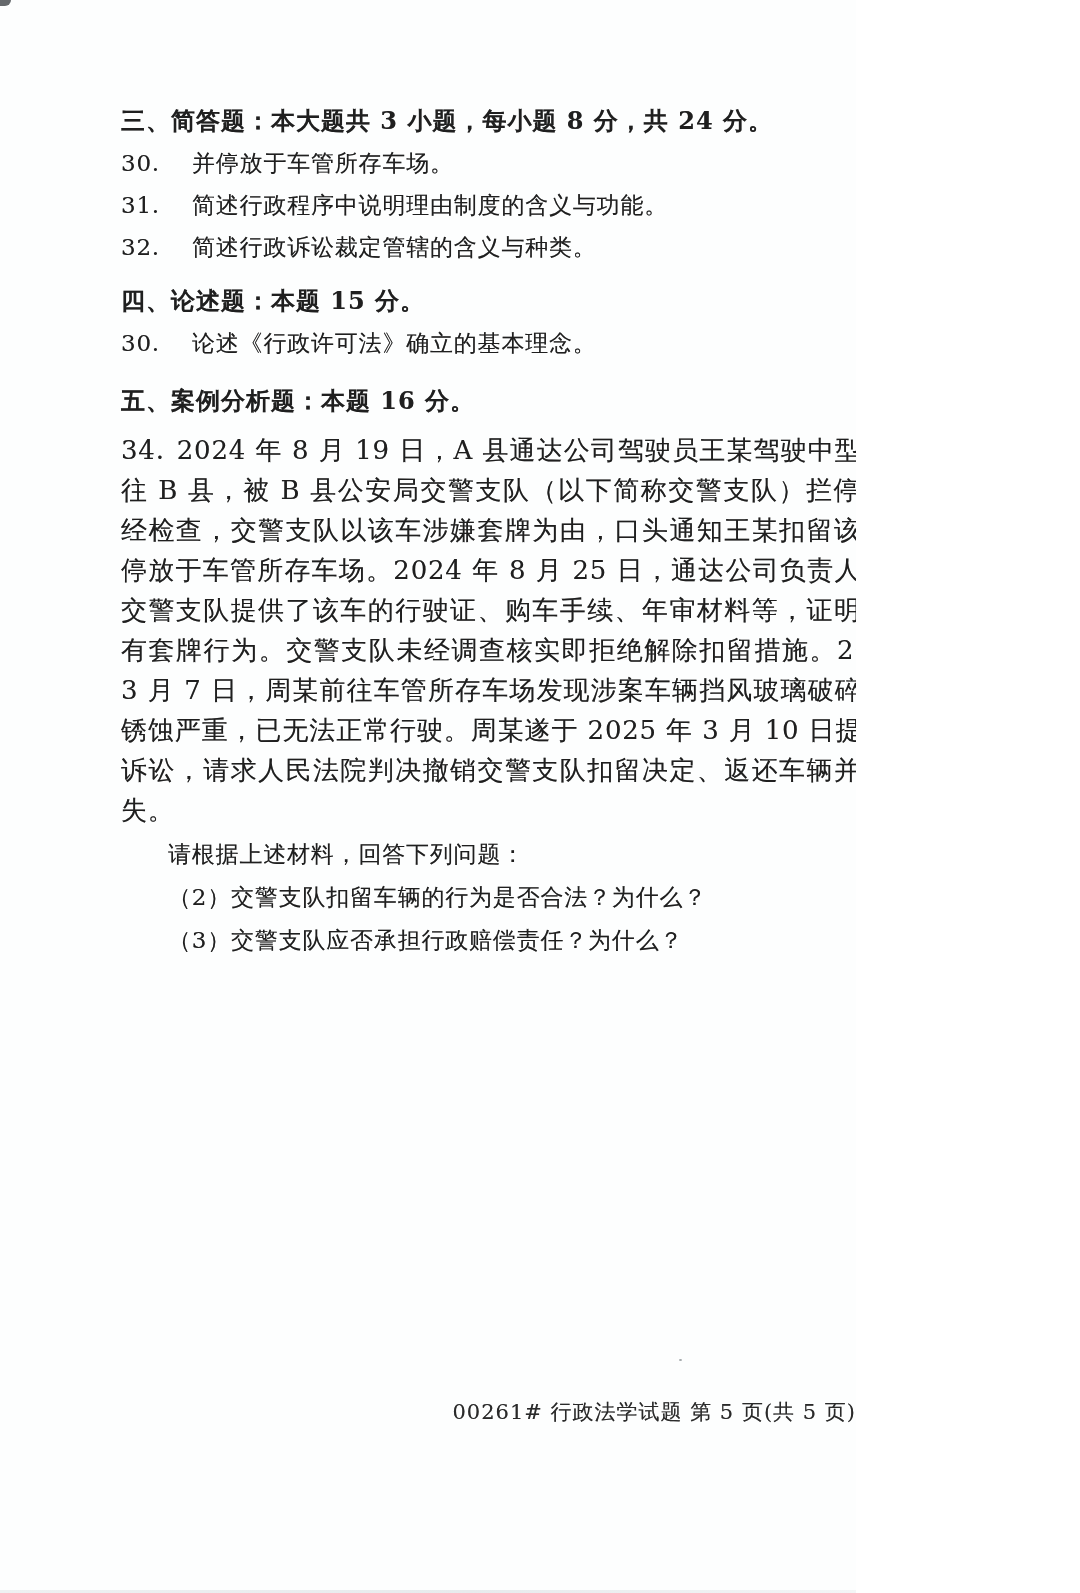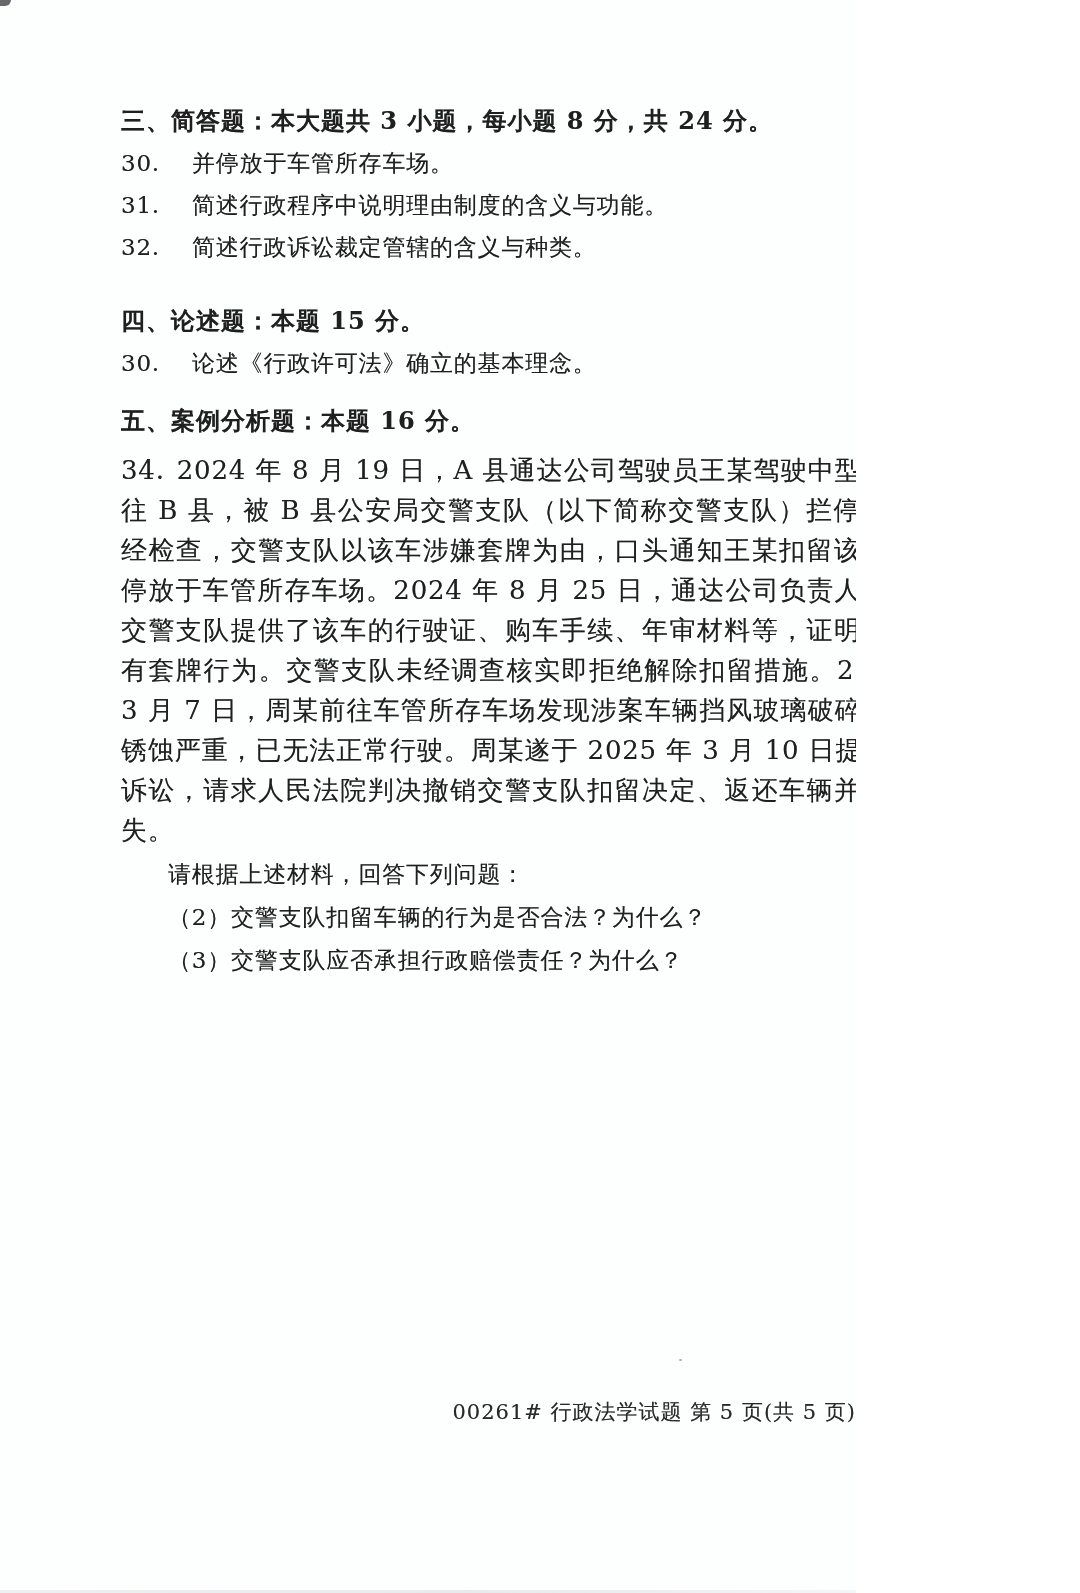--- a/index.html
+++ b/index.html
@@ -20,21 +20,21 @@
     width: 822px;
   }
   .sec-heading {
     margin: 0;
     font-size: 24px;
     font-weight: 700;
     line-height: 30px;
     letter-spacing: 1px;
   }
   .sec-heading.first { margin-top: 106px; }
-  .sec-heading.second { margin-top: 44px; }
+  .sec-heading.second { margin-top: 24px; }
   .sec-heading.third { margin-top: 28px; }
   .q-item {
     margin-top: 12px;
     font-size: 23px;
     line-height: 30px;
     letter-spacing: 0.8px;
   }
   .q-num { display: inline-block; margin-right: 32px; text-align: center; }
   .case-para {
     margin: 14px 0 0 0;

